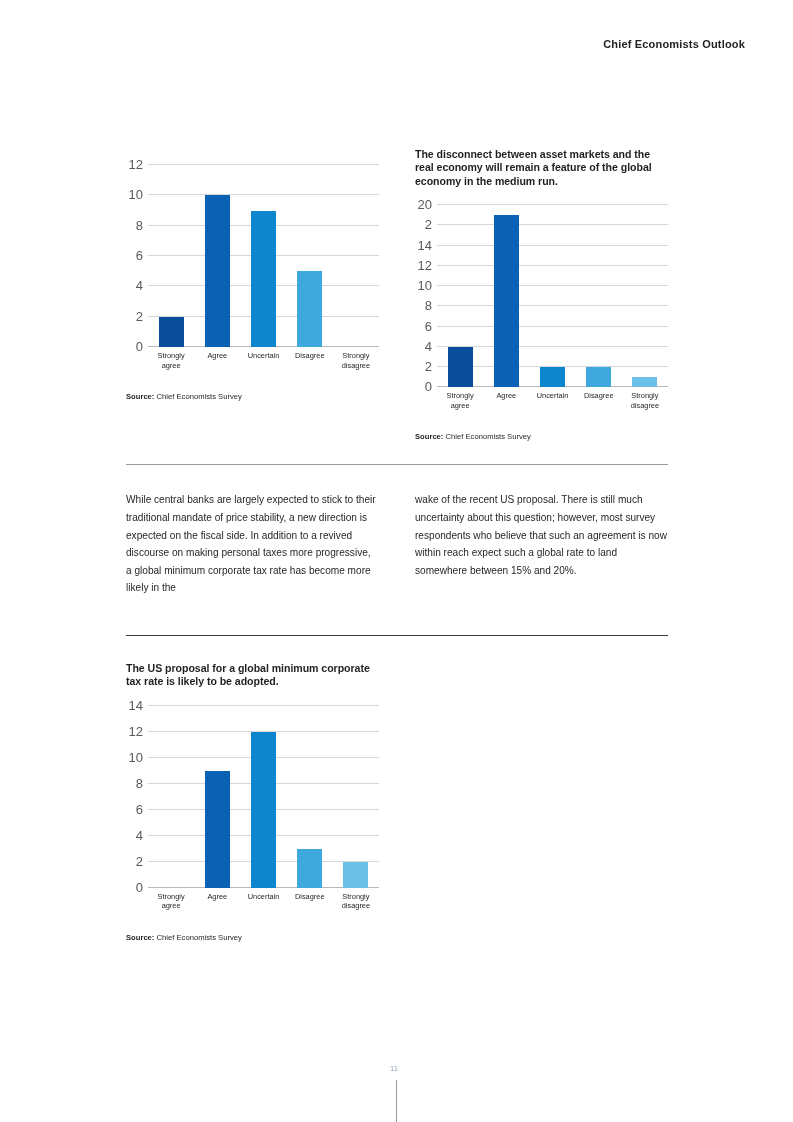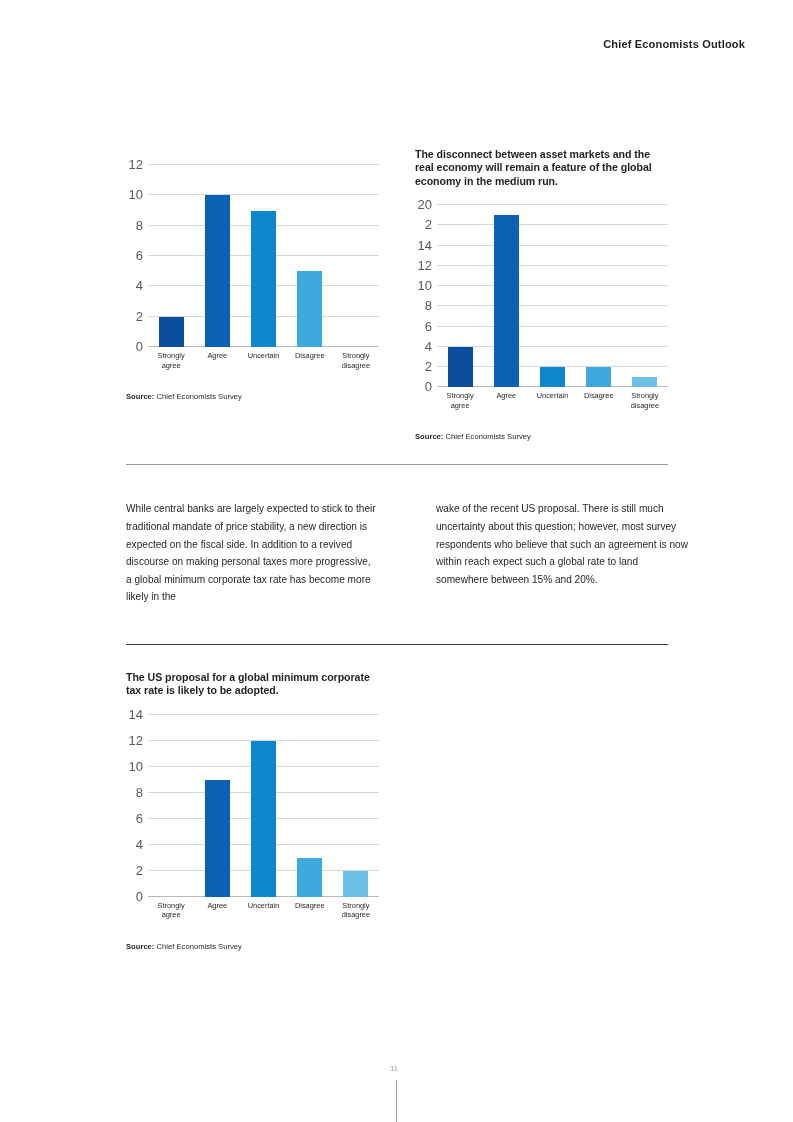--- a/index.html
+++ b/index.html
@@ -276,21 +276,21 @@
       <div class="source">
         <b>Source:</b>
         <span>Chief Economists Survey</span>
       </div>
     </div>
 
   </div>
 
   <div class="rule" style="margin-top:23px;"></div>
 
-  <div class="cols" style="margin-top:35px;gap:21px;">
+  <div class="cols" style="margin-top:26px;">
     <div class="col">
       <p class="body-text">While central banks are largely expected to stick to their traditional mandate of price stability, a new direction is expected on the fiscal side. In addition to a revived discourse on making personal taxes more progressive, a global minimum corporate tax rate has become more likely in the</p>
     </div>
     <div class="col right">
       <p class="body-text">wake of the recent US proposal. There is still much uncertainty about this question; however, most survey respondents who believe that such an agreement is now within reach expect such a global rate to land somewhere between 15% and 20%.</p>
     </div>
   </div>
 
   <div class="rule dark" style="margin-top:38px;"></div>
 

